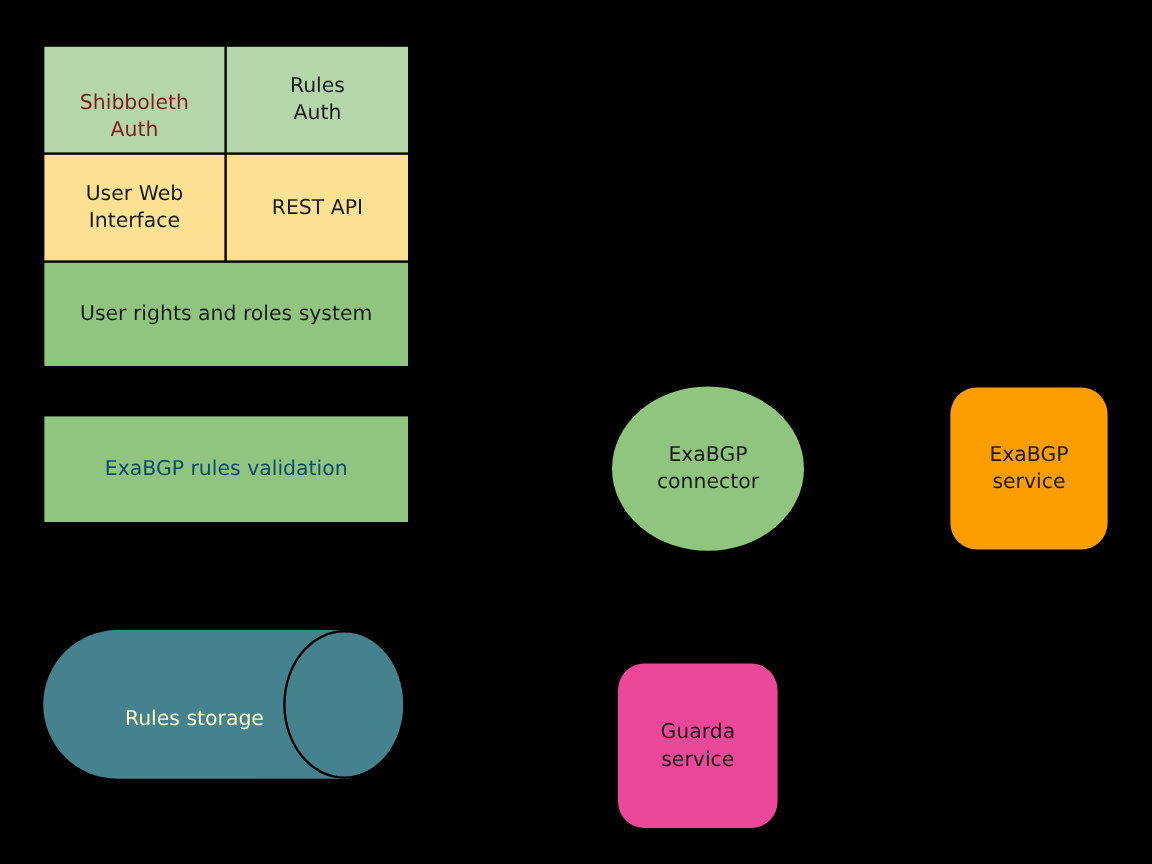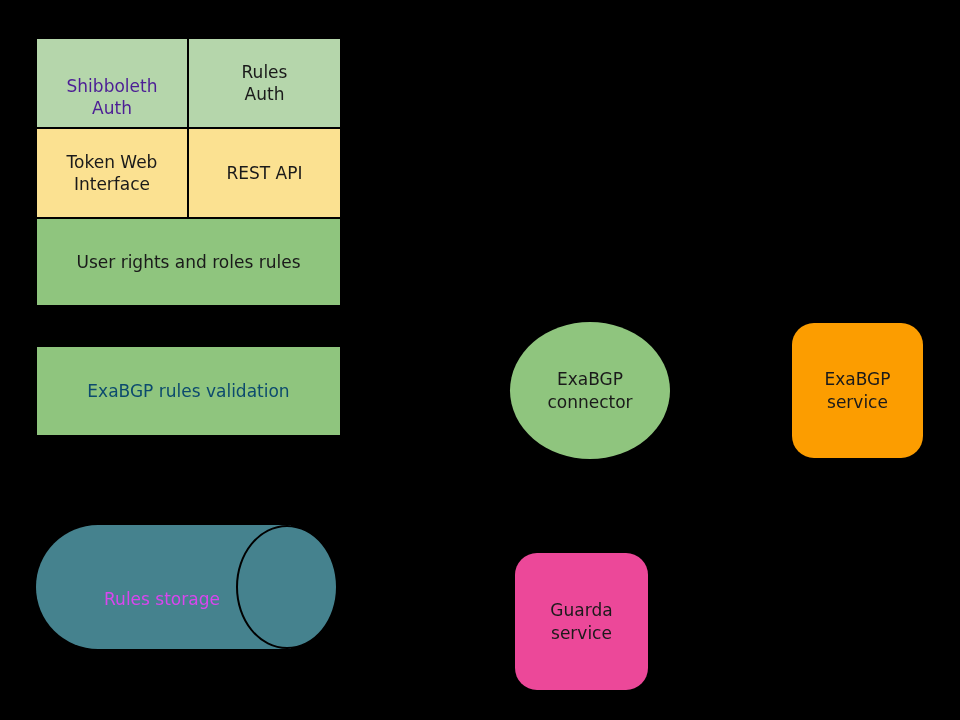--- a/index.html
+++ b/index.html
@@ -110,48 +110,48 @@
     justify-content: center;
   }
 </style>
 </head>
 <body>
 
 <div class="stage">
 
   <div class="auth-table">
     <div class="auth-cell" style="background: rgb(181, 214, 171);">
-      <span class="label" style="color: #4c1d95; margin-top: 28px;">Shibboleth
+      <span class="label" style="color: #7f1d1d; margin-top: 28px;">Shibboleth
 Auth</span>
     </div>
     <div class="auth-cell" style="background: rgb(181, 214, 171);">
       <span class="label" style="color: rgb(26, 26, 26);">Rules
 Auth</span>
     </div>
     <div class="auth-cell" style="background: rgb(251, 225, 145);">
-      <span class="label" style="color: rgb(26, 26, 26);">Token Web
+      <span class="label" style="color: rgb(26, 26, 26);">User Web
 Interface</span>
     </div>
     <div class="auth-cell" style="background: rgb(251, 225, 145);">
       <span class="label" style="color: rgb(26, 26, 26);">REST API</span>
     </div>
     <div class="auth-cell span2" style="background: rgb(143, 197, 126);">
-      <span class="label" style="color: rgb(26, 26, 26);">User rights and roles rules</span>
+      <span class="label" style="color: rgb(26, 26, 26);">User rights and roles system</span>
     </div>
   </div>
 
   <div class="rect-node validation" style="background: rgb(143, 197, 126);">
     <span class="label" style="color: #0c4a6e;">ExaBGP rules validation</span>
   </div>
 
   <div class="cylinder">
     <div class="cyl-body" style="background: rgb(69, 130, 142);"></div>
     <div class="cyl-cap" style="background: rgb(69, 130, 142);"></div>
     <div class="cyl-label">
-      <span class="label" style="color: #d946ef; margin-top: 24px;">Rules storage</span>
+      <span class="label" style="color: #fef9c3; margin-top: 24px;">Rules storage</span>
     </div>
   </div>
 
   <div class="ellipse-node" style="background: rgb(143, 197, 126);">
     <span class="label" style="color: rgb(26, 26, 26);">ExaBGP
 connector</span>
   </div>
 
   <div class="round-node exabgp-service" style="background: rgb(252, 157, 0);">
     <span class="label" style="color: rgb(26, 26, 26);">ExaBGP

